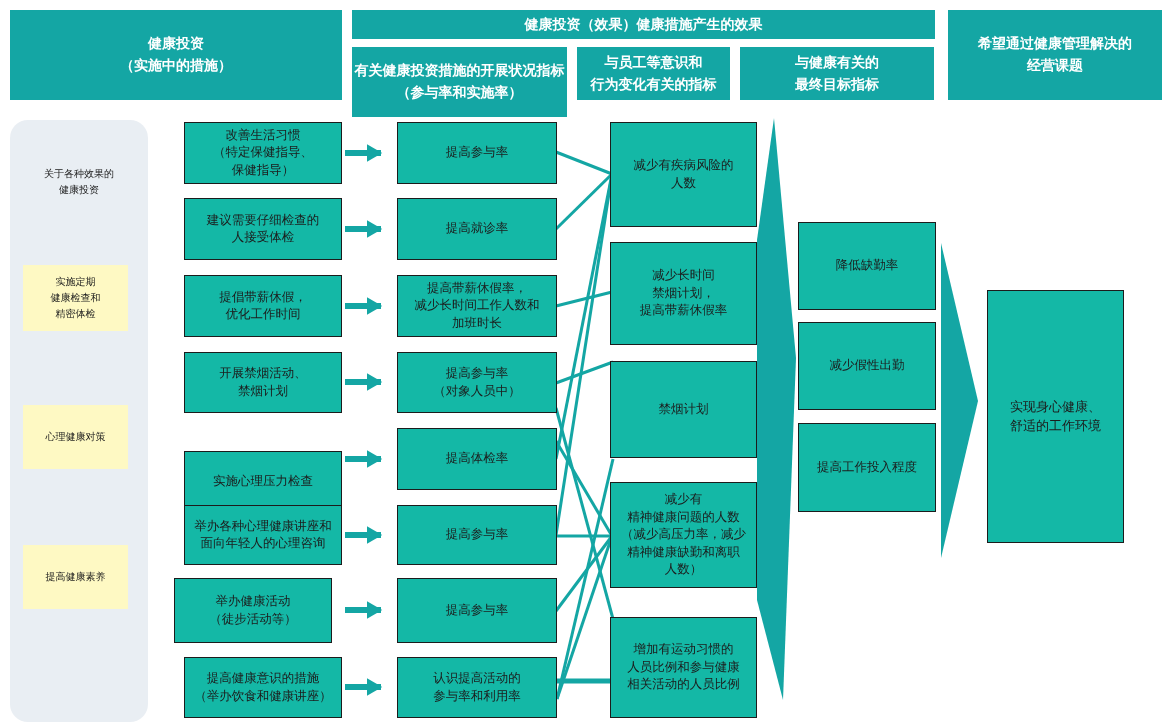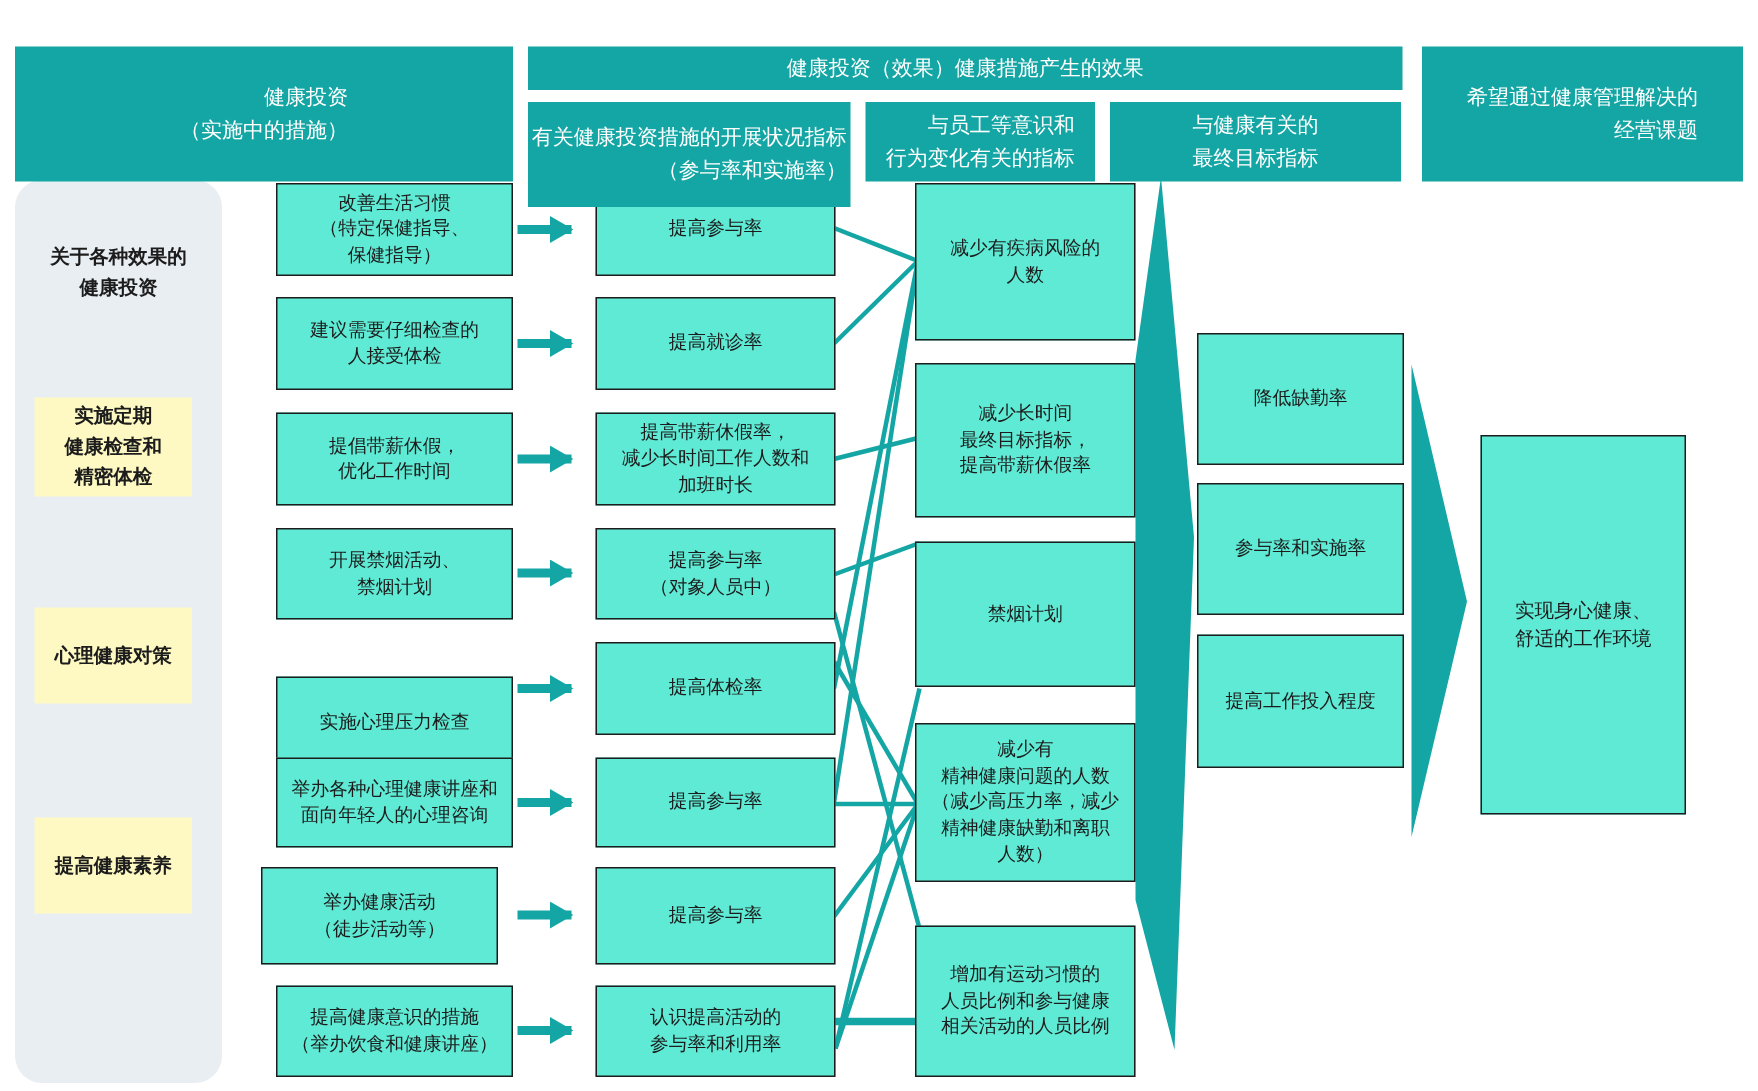--- a/index.html
+++ b/index.html
@@ -7,39 +7,38 @@
     --sidebar:#E9EEF3;
     --ink:#1c1c1c;
   }
   html,body{margin:0;padding:0;}
   body{
     width:1172px;height:727px;position:relative;background:#ffffff;
     font-family:"Liberation Sans", sans-serif;color:var(--ink);
     overflow:hidden;
   }
   .hdr{
-    position:absolute;background:var(--accent);color:#ffffff;font-weight:normal;
-    display:flex;align-items:center;justify-content:center;text-align:right;
-    white-space:pre-line;font-size:14px;line-height:1.55;z-index:3;margin-top:21px;
+    position:absolute;background:var(--accent);color:#ffffff;font-weight:bold;
+    display:flex;align-items:center;justify-content:center;text-align:center;
+    white-space:pre-line;font-size:14px;line-height:1.55;z-index:3;
   }
   .box{
-    position:absolute;background:#5eead4;border:1.5px solid var(--ink);
+    position:absolute;background:#14b8a6;border:1.5px solid var(--ink);
     display:flex;align-items:center;justify-content:center;text-align:center;
     white-space:pre-line;font-size:12.5px;line-height:1.4;z-index:2;
     box-sizing:border-box;
   }
   .sidebar{
     position:absolute;left:10px;top:120px;width:138px;height:602px;
     background:var(--sidebar);border-radius:18px;z-index:0;
   }
   .slabel{
     position:absolute;display:flex;align-items:center;justify-content:center;
-    text-align:center;white-space:pre-line;font-size:13px;line-height:1.6;
+    text-align:center;white-space:pre-line;font-size:10px;line-height:1.6;
     z-index:1;
-    font-weight:bold;
   }
   .swhite{background:#fef9c3;}
   #wires{position:absolute;left:0;top:0;z-index:1;}
   .goal{font-size:13px;}
 </style>
 </head>
 <body>
 
 <svg id="wires" width="1172" height="727">
   <defs>
@@ -126,30 +125,30 @@
 （对象人员中）</div>
 <div class="box" style="left:397px;top:428px;width:160px;height:62px">提高体检率</div>
 <div class="box" style="left:397px;top:505px;width:160px;height:60px">提高参与率</div>
 <div class="box" style="left:397px;top:578px;width:160px;height:65px">提高参与率</div>
 <div class="box" style="left:397px;top:657px;width:160px;height:61px">认识提高活动的
 参与率和利用率</div>
 
 <div class="box" style="left:610px;top:122px;width:147px;height:105px">减少有疾病风险的
 人数</div>
 <div class="box" style="left:610px;top:242px;width:147px;height:103px">减少长时间
-最终目标指标，
+禁烟计划，
 提高带薪休假率</div>
 <div class="box" style="left:610px;top:361px;width:147px;height:97px">禁烟计划</div>
 <div class="box" style="left:610px;top:482px;width:147px;height:106px">减少有
 精神健康问题的人数
 （减少高压力率，减少
 精神健康缺勤和离职
 人数）</div>
 <div class="box" style="left:610px;top:617px;width:147px;height:101px">增加有运动习惯的
 人员比例和参与健康
 相关活动的人员比例</div>
 
 <div class="box" style="left:798px;top:222px;width:138px;height:88px">降低缺勤率</div>
-<div class="box" style="left:798px;top:322px;width:138px;height:88px">参与率和实施率</div>
+<div class="box" style="left:798px;top:322px;width:138px;height:88px">减少假性出勤</div>
 <div class="box" style="left:798px;top:423px;width:138px;height:89px">提高工作投入程度</div>
 
 <div class="box goal" style="left:987px;top:290px;width:137px;height:253px">实现身心健康、
 舒适的工作环境</div>
 
 </body></html>

